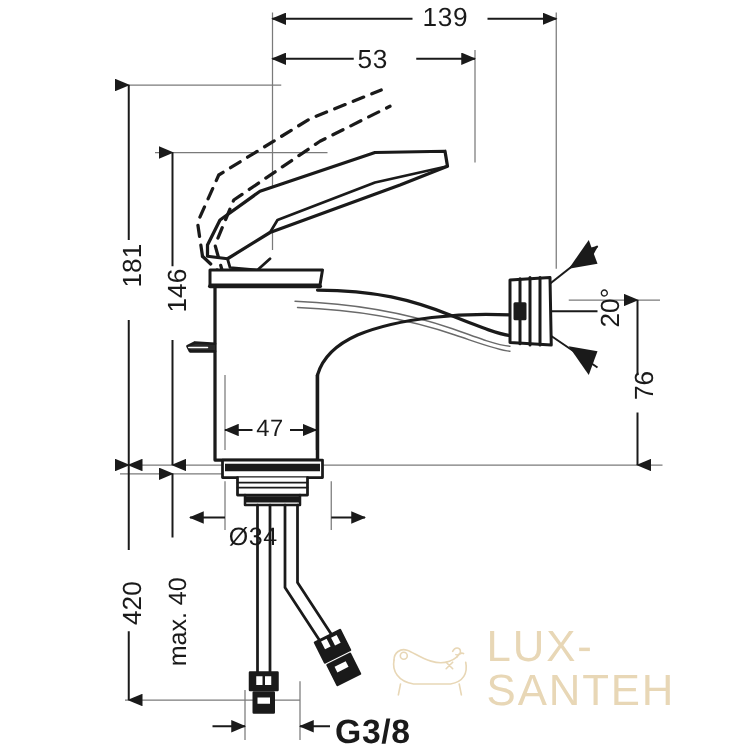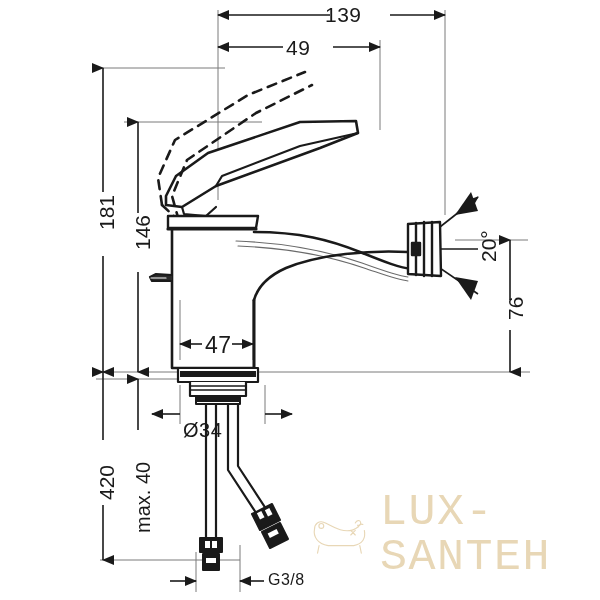--- a/index.html
+++ b/index.html
@@ -16,45 +16,45 @@
   }
   #drawing { position:absolute; inset:0; }
   .dim-text {
     position:absolute;
     font-family:"Liberation Sans", sans-serif;
     color:#1a1a1a;
     white-space:nowrap;
     line-height:1;
     user-select:none;
   }
-  .t139 { left:325px; top:4px;  font-size:21px; letter-spacing:0.5px; }
+  .t139 { left:338px; top:4px;  font-size:21px; letter-spacing:0.5px; }
   .t98  { left:286px; top:37px; font-size:21px; letter-spacing:0.5px; }
-  .t47  { left:205px; top:334px; font-size:23px; letter-spacing:0.5px; }
+  .t47  { left:205px; top:334px; font-size:19px; letter-spacing:0.5px; }
   .td34 { left:183px; top:404px; font-size:20px; letter-spacing:0.5px;margin-top:16px; }
-  .tg38 { left:268px; top:572px; font-size:16px; letter-spacing:0.5px; }
+  .tg38 { left:268px; top:572px; font-size:27px; letter-spacing:0.5px;font-weight:bold; }
 
   .vert { transform-origin:left top; }
   .t181 { left:96px;  top:230px; font-size:21px; transform:rotate(-90deg); }
   .t146 { left:132px; top:250px; font-size:21px; transform:rotate(-90deg); }
   .t420 { left:96px;  top:500px; font-size:21px; transform:rotate(-90deg); }
   .t40  { left:133px; top:533px; font-size:20px; transform:rotate(-90deg); }
   .t20d { left:478px; top:262px; font-size:21px; transform:rotate(-90deg); }
   .t76  { left:505px; top:320px; font-size:21px; transform:rotate(-90deg); }
 
   
   #watermark {
     position:absolute;
     left:310px; top:500px;
     width:285px; height:70px;
     display:flex; align-items:center; gap:8px;
     pointer-events:none;
   }
   #wm-main {
-    font-family:Liberation Mono, monospace;
-    font-size:45px;
+    font-family:Liberation Sans, sans-serif;
+    font-size:35px;
     letter-spacing:1.5px;
     color:#e8d7b6;
     line-height:1;
   }
   #wm-sub {
     font-family:"Liberation Serif", serif;
     font-size:10.5px;
     letter-spacing:2.2px;
     color:#ecdfc6;
     margin-top:7px;
@@ -266,21 +266,21 @@
         <path d="M252,514 L272,504 L280,520 L260,530 Z" fill="#1a1a1a"></path>
         <path d="M262,532 L280,523 L288,539 L270,548 Z" fill="#1a1a1a"></path>
         <rect x="258" y="512" width="5" height="7" fill="#ffffff" stroke="none" transform="rotate(-27 260 515)"></rect>
         <rect x="266" y="509" width="5" height="7" fill="#ffffff" stroke="none" transform="rotate(-27 268 512)"></rect>
         <rect x="268" y="531" width="10" height="5" fill="#ffffff" stroke="none" transform="rotate(-27 273 533)"></rect>
       </g>
     </g>
   </svg>
 
   <div class="dim-text t139">139</div>
-  <div class="dim-text t98">49</div>
+  <div class="dim-text t98">53</div>
   <div class="dim-text t47">47</div>
   <div class="dim-text td34">Ø34</div>
   <div class="dim-text tg38">G3/8</div>
 
   <div class="dim-text vert t181">181</div>
   <div class="dim-text vert t146">146</div>
   <div class="dim-text vert t420">420</div>
   <div class="dim-text vert t40">max. 40</div>
   <div class="dim-text vert t76">76</div>
   <div class="dim-text vert t20d">20°</div>

